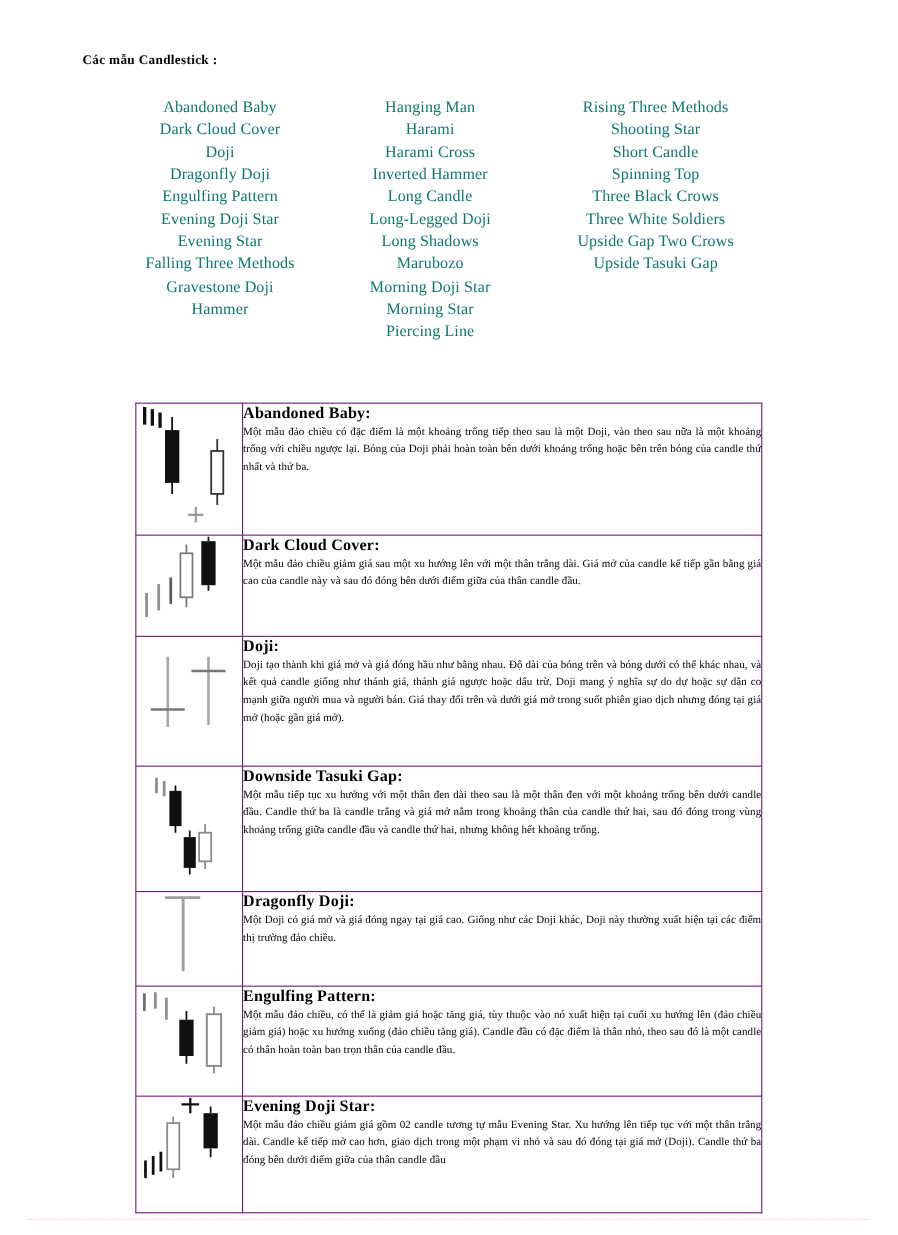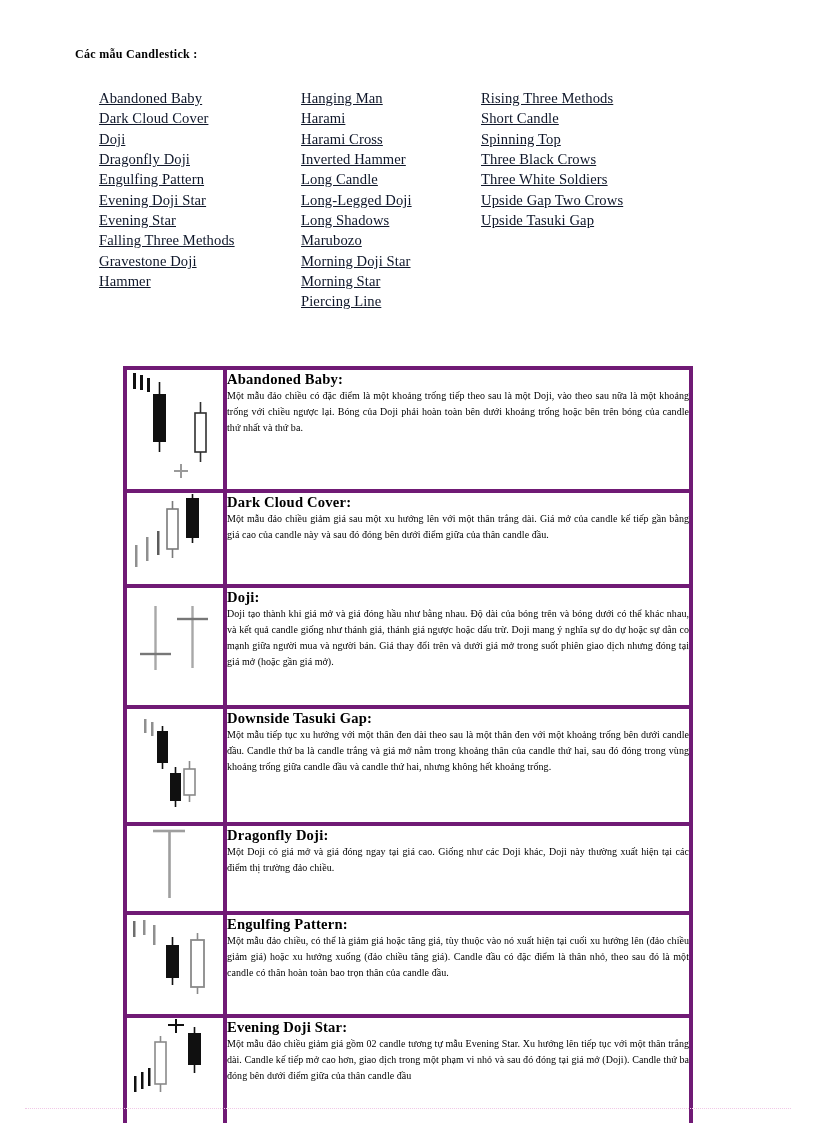--- a/index.html
+++ b/index.html
@@ -39,40 +39,40 @@
   .index-col {
     display: flex;
     flex-direction: column;
   }
   .index-col.c1 { width: 202px; }
   .index-col.c2 { width: 180px; }
   .index-col.c3 { width: 230px; }
 
   .index-link {
     display: block;
-    color: #0f172a;
-    text-decoration: underline;
+    color: #0f766e;
     font-size: 14.6px;
     line-height: 20.35px;
     white-space: nowrap;
     letter-spacing: 0.1px;
     cursor: pointer;
+    text-align: center;
   }
 
   
   .pattern-table {
     position: absolute;
     left: 123px;
     top: 366px;
     width: 570px;
     border-collapse: collapse;
     table-layout: fixed;
   }
   .pattern-table td {
-    border: 4px solid #701a75;
+    border: 1px solid #701a75;
     vertical-align: top;
     padding: 0;
   }
   .cell-figure {
     width: 96px;
     position: relative;
   }
   .cell-text {
     padding: 2px 4px 3px 5px;
   }
@@ -135,20 +135,21 @@
     <a class="index-link">Long-Legged  Doji</a>
     <a class="index-link">Long  Shadows</a>
     <a class="index-link">Marubozo</a>
     <a class="index-link">Morning  Doji Star</a>
     <a class="index-link">Morning  Star</a>
     <a class="index-link">Piercing  Line</a>
   </div>
 
   <div class="index-col c3">
     <a class="index-link">Rising  Three  Methods</a>
+    <a class="index-link">Shooting  Star</a>
     <a class="index-link">Short Candle</a>
     <a class="index-link">Spinning  Top</a>
     <a class="index-link">Three  Black  Crows</a>
     <a class="index-link">Three  White  Soldiers</a>
     <a class="index-link">Upside Gap Two Crows</a>
     <a class="index-link">Upside Tasuki  Gap</a>
   </div>
 </div>
 
 <table class="pattern-table">

